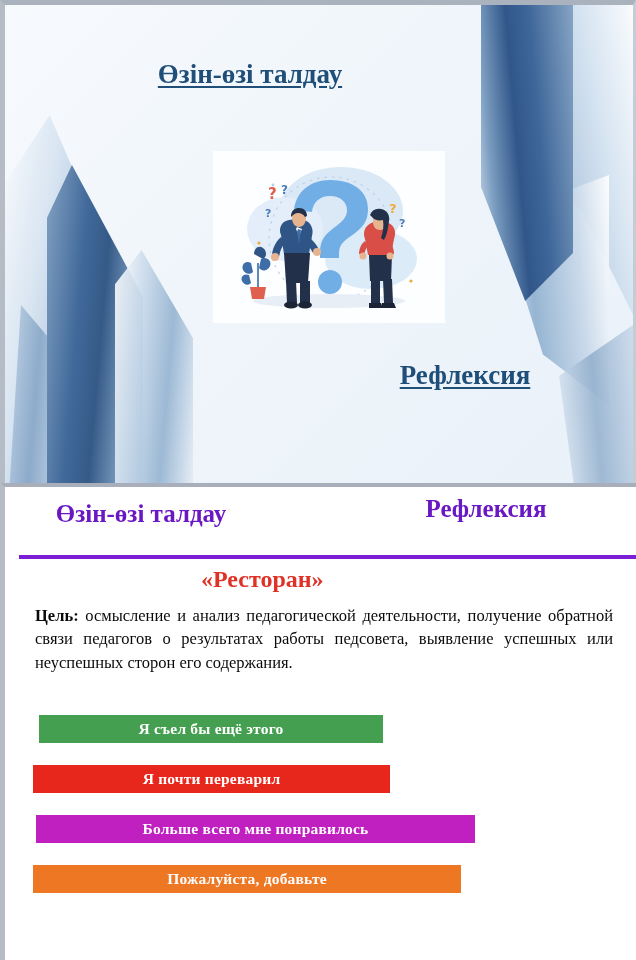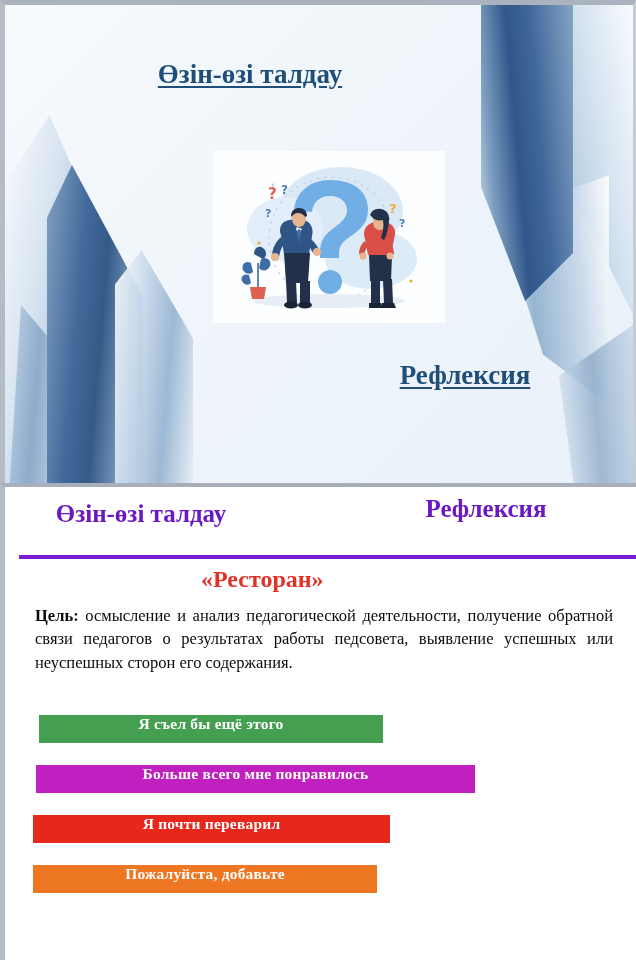--- a/index.html
+++ b/index.html
@@ -196,20 +196,21 @@
   .bars {
     position: absolute;
     left: 0; top: 228px;
     width: 636px;
   }
   .bar {
     position: relative;
     box-sizing: border-box;
     height: 28px;
     display: flex;
+    align-items: center;
     justify-content: center;
     font-size: 15.5px;
     font-weight: bold;
     letter-spacing: .2px;
     margin-bottom: 22px;
   }
 </style>
 </head>
 <body>
 
@@ -312,25 +313,25 @@
     <div class="s2-rule"></div>
 
     <div class="s2-restoran">«Ресторан»</div>
 
     <div class="s2-goal"><b>Цель:</b><span> осмысление и анализ педагогической деятельности, получение обратной связи  педагогов о результатах работы педсовета, выявление успешных или неуспешных сторон  его содержания.</span></div>
 
     <div class="bars" id="bars-container">
         <div class="bar" style="background: rgb(68, 160, 80); color: rgb(255, 255, 255); margin-left: 34px; width: 344px;">
           <span>Я съел бы ещё этого</span>
         </div>
+        <div class="bar" style="background: rgb(232, 39, 28); color: rgb(255, 255, 255); margin-left: 28px; width: 357px;">
+          <span>Я почти переварил</span>
+        </div>
         <div class="bar" style="background: rgb(191, 32, 191); color: rgb(255, 255, 255); margin-left: 31px; width: 439px;">
           <span>Больше всего мне понравилось</span>
         </div>
-        <div class="bar" style="background: rgb(232, 39, 28); color: rgb(255, 255, 255); margin-left: 28px; width: 357px;">
-          <span>Я почти переварил</span>
-        </div>
-        <div class="bar" style="background: rgb(238, 119, 36); color: rgb(255, 255, 255); margin-left: 28px; width: 344px;">
+        <div class="bar" style="background: rgb(238, 119, 36); color: rgb(255, 255, 255); margin-left: 28px; width: 428px;">
           <span>Пожалуйста, добавьте</span>
         </div>
       </div>
 
   </div>
 </div>
 
 </body></html>

